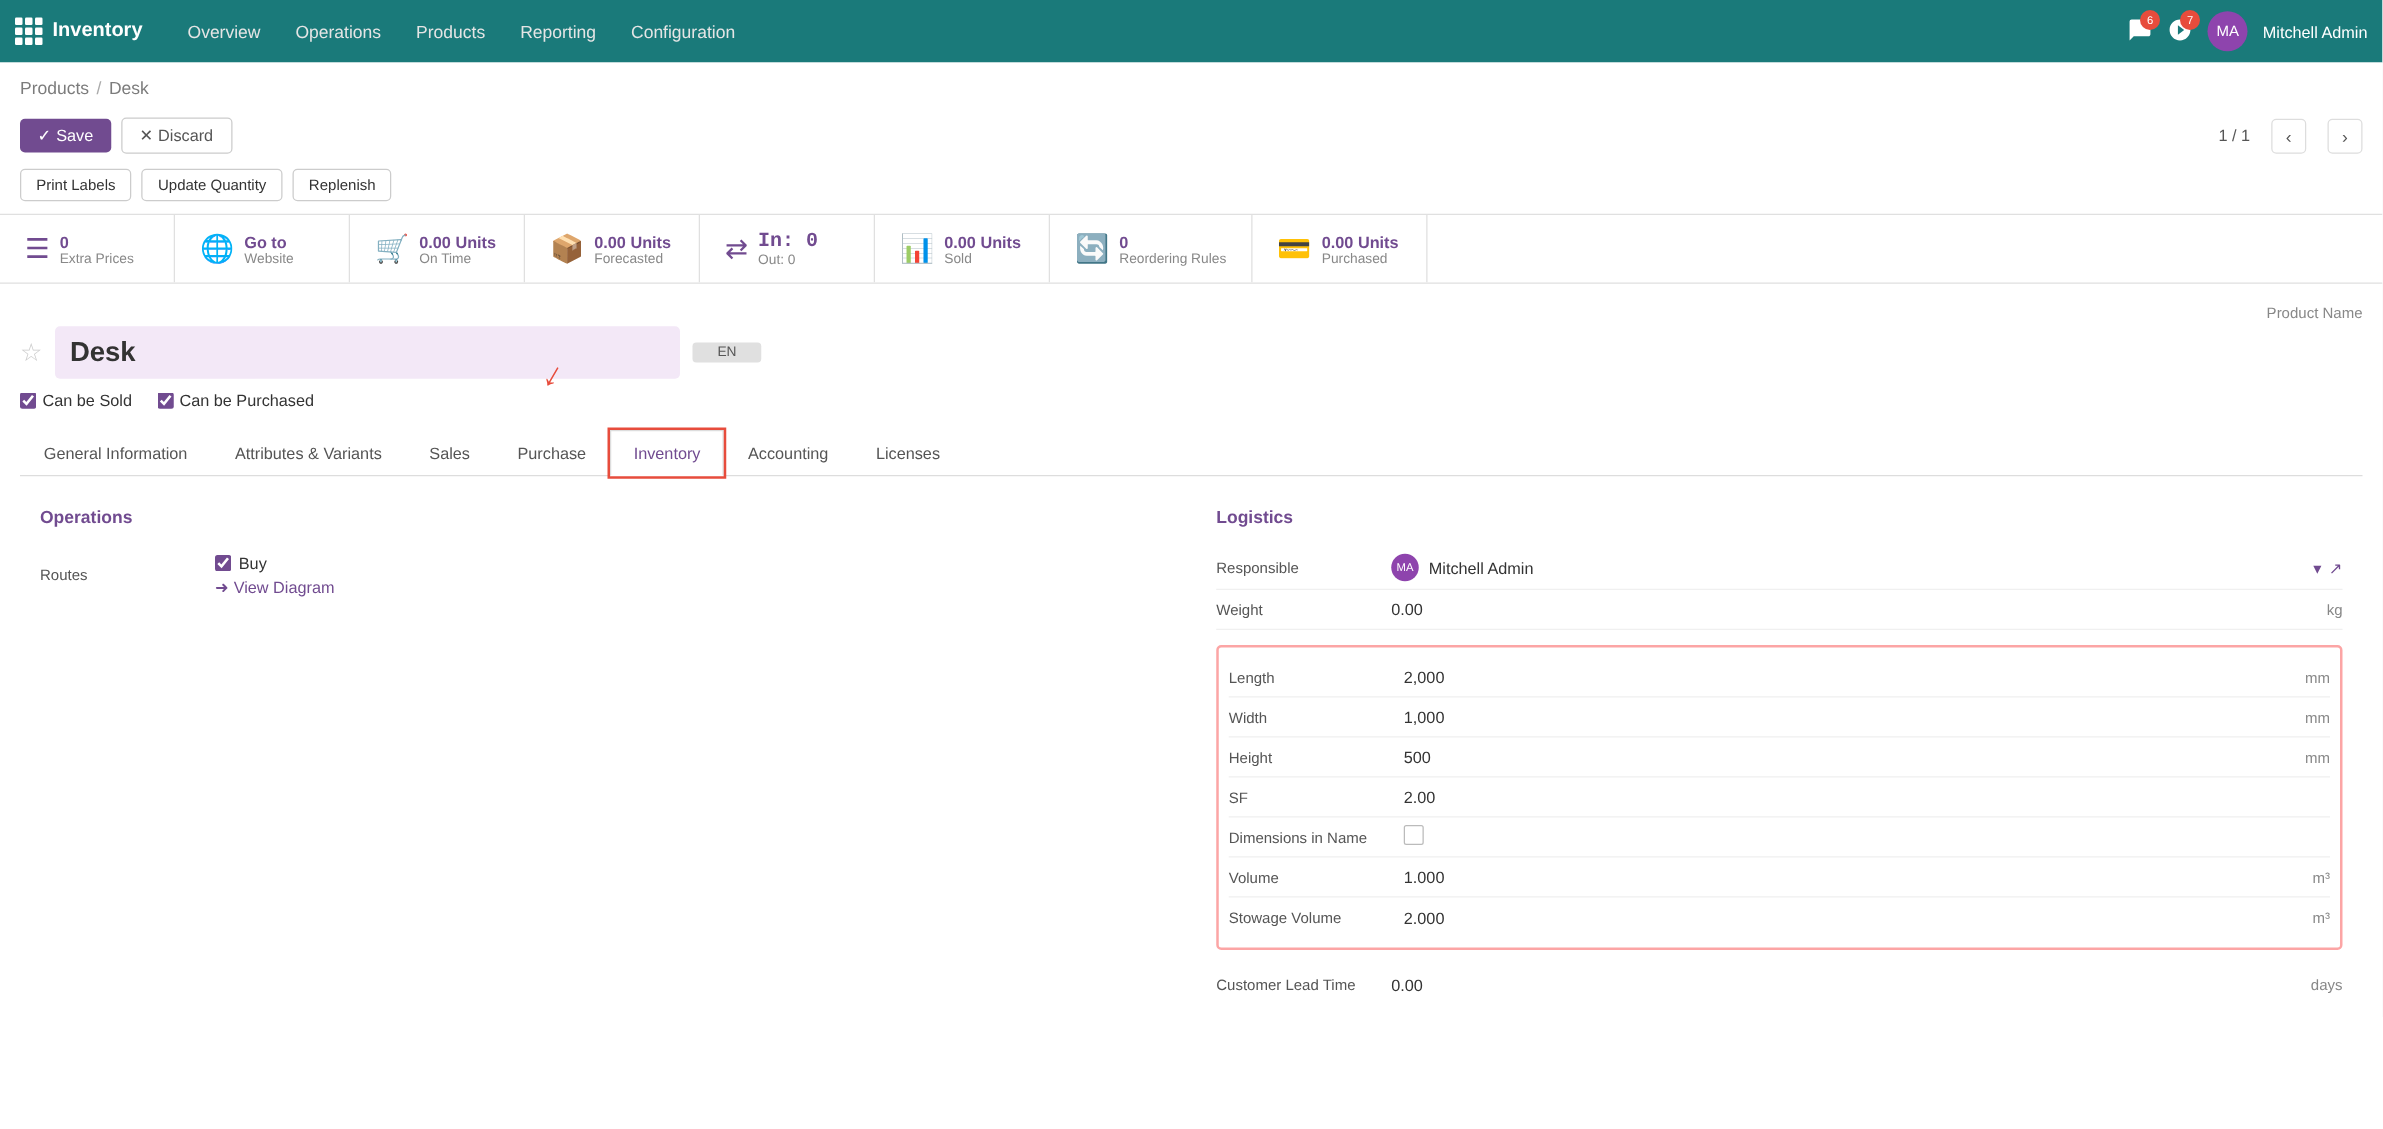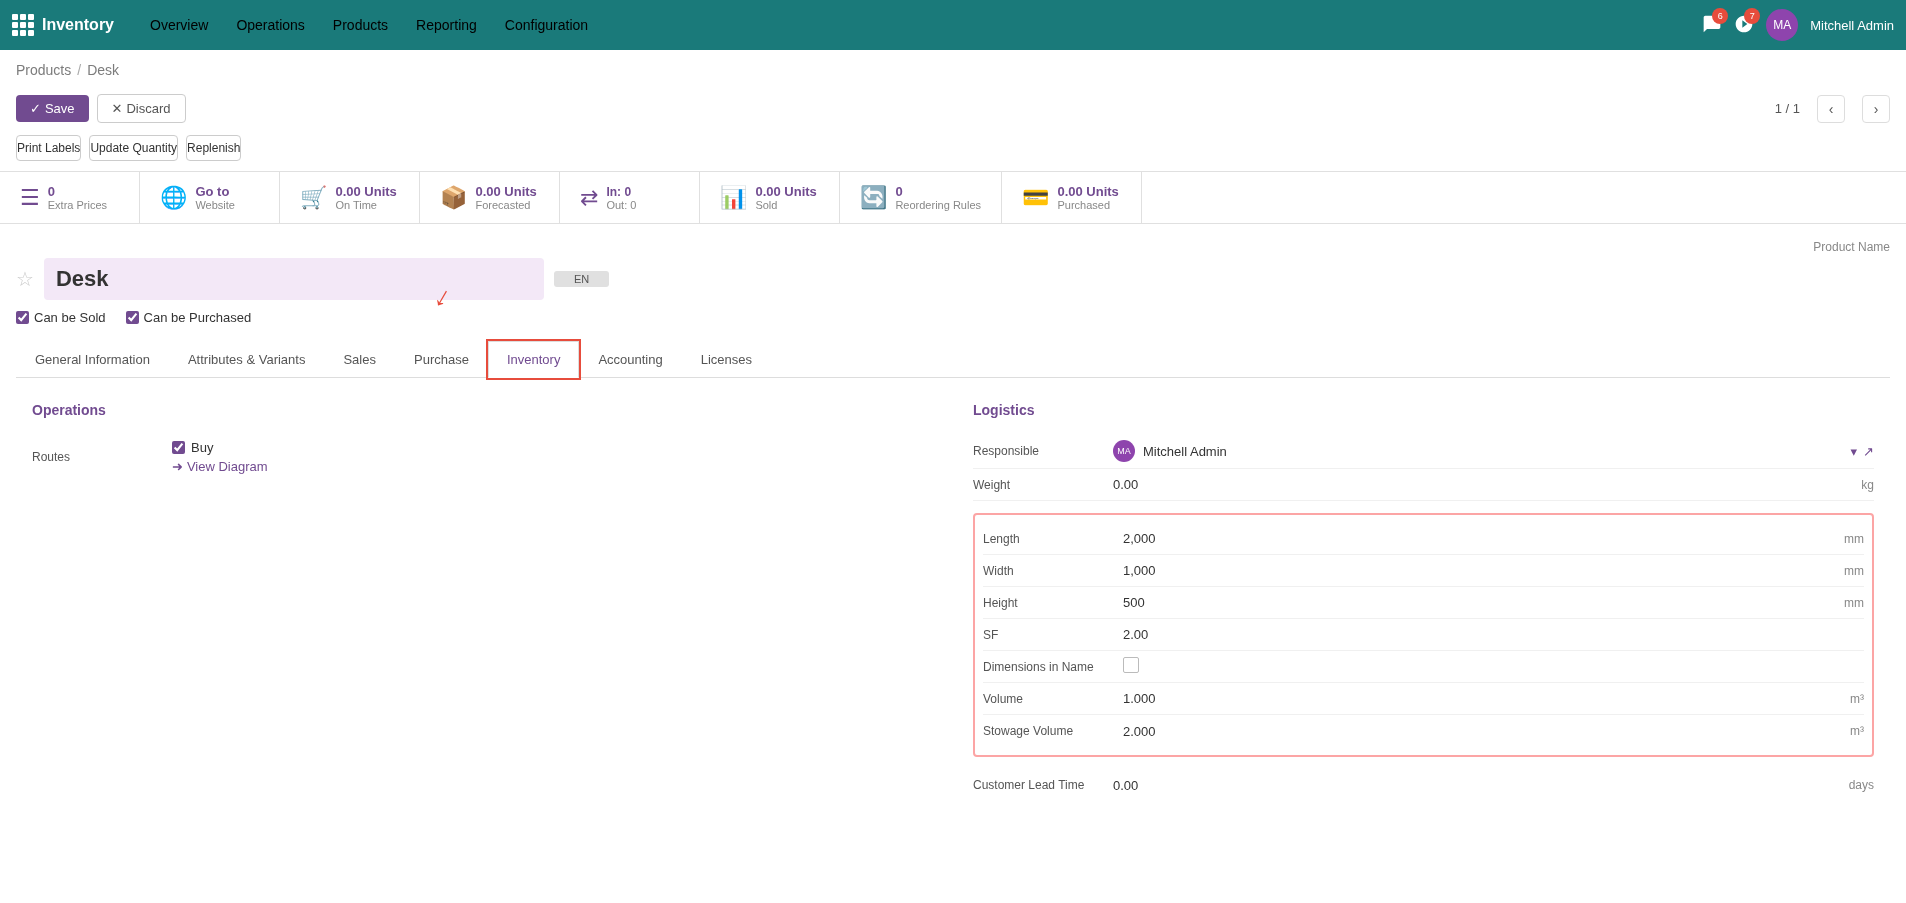--- a/index.html
+++ b/index.html
@@ -20,21 +20,21 @@
     }
     .top-nav .app-icon .grid-icon {
       display: grid; grid-template-columns: repeat(3,6px); gap: 2px;
     }
     .top-nav .app-icon .grid-icon span {
       width: 6px; height: 6px; background: white; border-radius: 1px;
     }
     .top-nav .app-title { font-size: 16px; font-weight: bold; }
     .top-nav nav { display: flex; gap: 4px; flex: 1; }
     .top-nav nav a {
-      color: #000000; text-decoration: none; padding: 8px 12px;
+      color: #e5e5e5; text-decoration: none; padding: 8px 12px;
       border-radius: 4px; font-size: 14px; text-align: right;
     }
     .top-nav .right-icons { display: flex; align-items: center; gap: 12px; margin-left: auto; }
     .top-nav .icon-badge { position: relative; cursor: pointer; }
     .top-nav .badge {
       position: absolute; top: -6px; right: -6px;
       background: #e74c3c; color: white; font-size: 9px;
       border-radius: 50%; width: 16px; height: 16px;
       display: flex; align-items: center; justify-content: center;
     }
@@ -80,21 +80,21 @@
       display: flex; align-items: center; justify-content: center; font-size: 14px;
     }
 
     
     .toolbar {
       padding: 4px 16px 10px;
       display: flex; gap: 8px;
     }
     .btn-toolbar {
       background: white; color: #333; border: 1px solid #ccc;
-      padding: 5px 0; border-radius: 4px; cursor: pointer; font-size: 12px;
+      padding: 5px 12px; border-radius: 4px; cursor: pointer; font-size: 12px;
     }
 
     
     .smart-buttons {
       border-top: 1px solid #e0e0e0;
       border-bottom: 1px solid #e0e0e0;
       display: flex; overflow-x: auto;
       background: white;
     }
     .smart-btn {
@@ -305,21 +305,21 @@
     <div class="smart-btn">
       <div class="smart-btn-icon">📦</div>
       <div class="smart-btn-text">
         <span class="smart-btn-value">0.00 Units</span>
         <span class="smart-btn-label">Forecasted</span>
       </div>
     </div>
     <div class="smart-btn">
       <div class="smart-btn-icon">⇄</div>
       <div class="smart-btn-text">
-        <span class="smart-btn-value" style="font-size:12px;">In: 0</span>
+        <span class="smart-btn-value" style="font-size:16px;font-family:Liberation Mono, monospace;">In: 0</span>
         <span class="smart-btn-label" style="font-size:11px;">Out: 0</span>
       </div>
     </div>
     <div class="smart-btn">
       <div class="smart-btn-icon">📊</div>
       <div class="smart-btn-text">
         <span class="smart-btn-value">0.00 Units</span>
         <span class="smart-btn-label">Sold</span>
       </div>
     </div>

